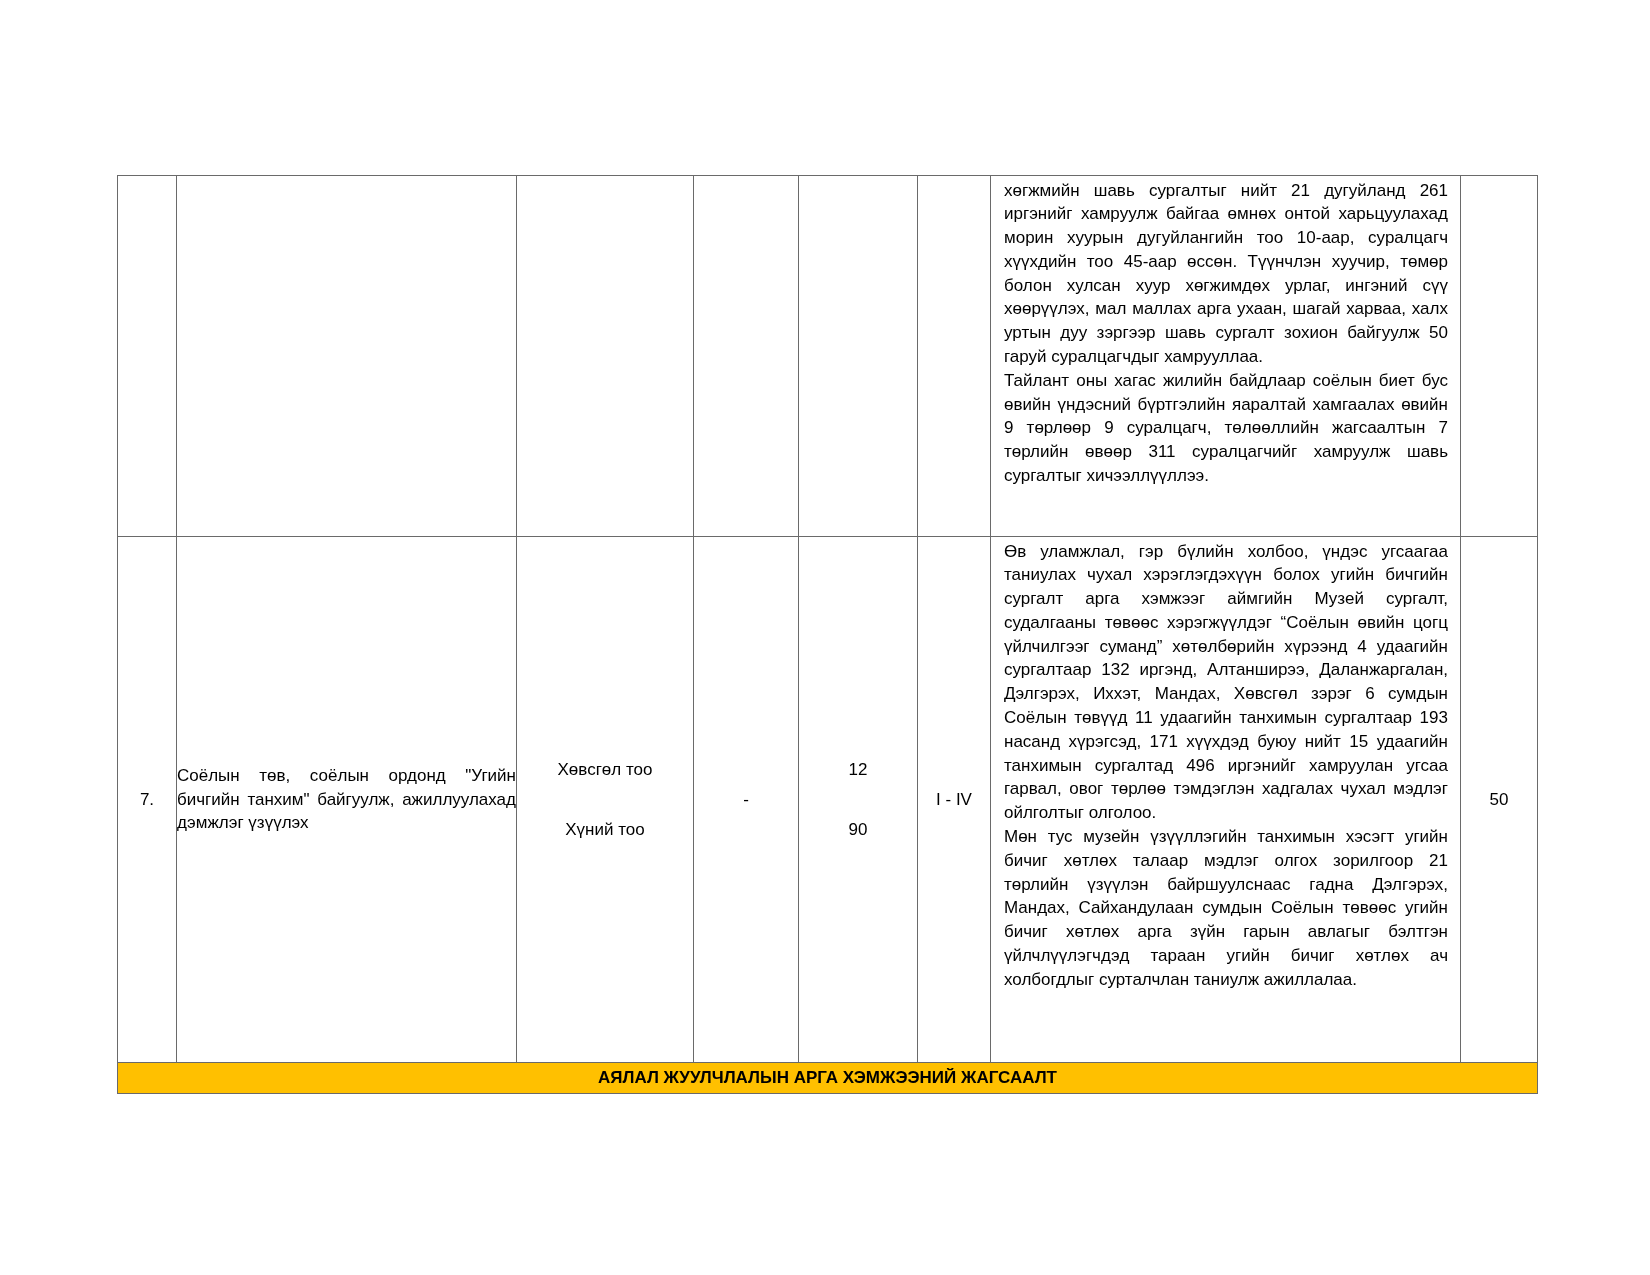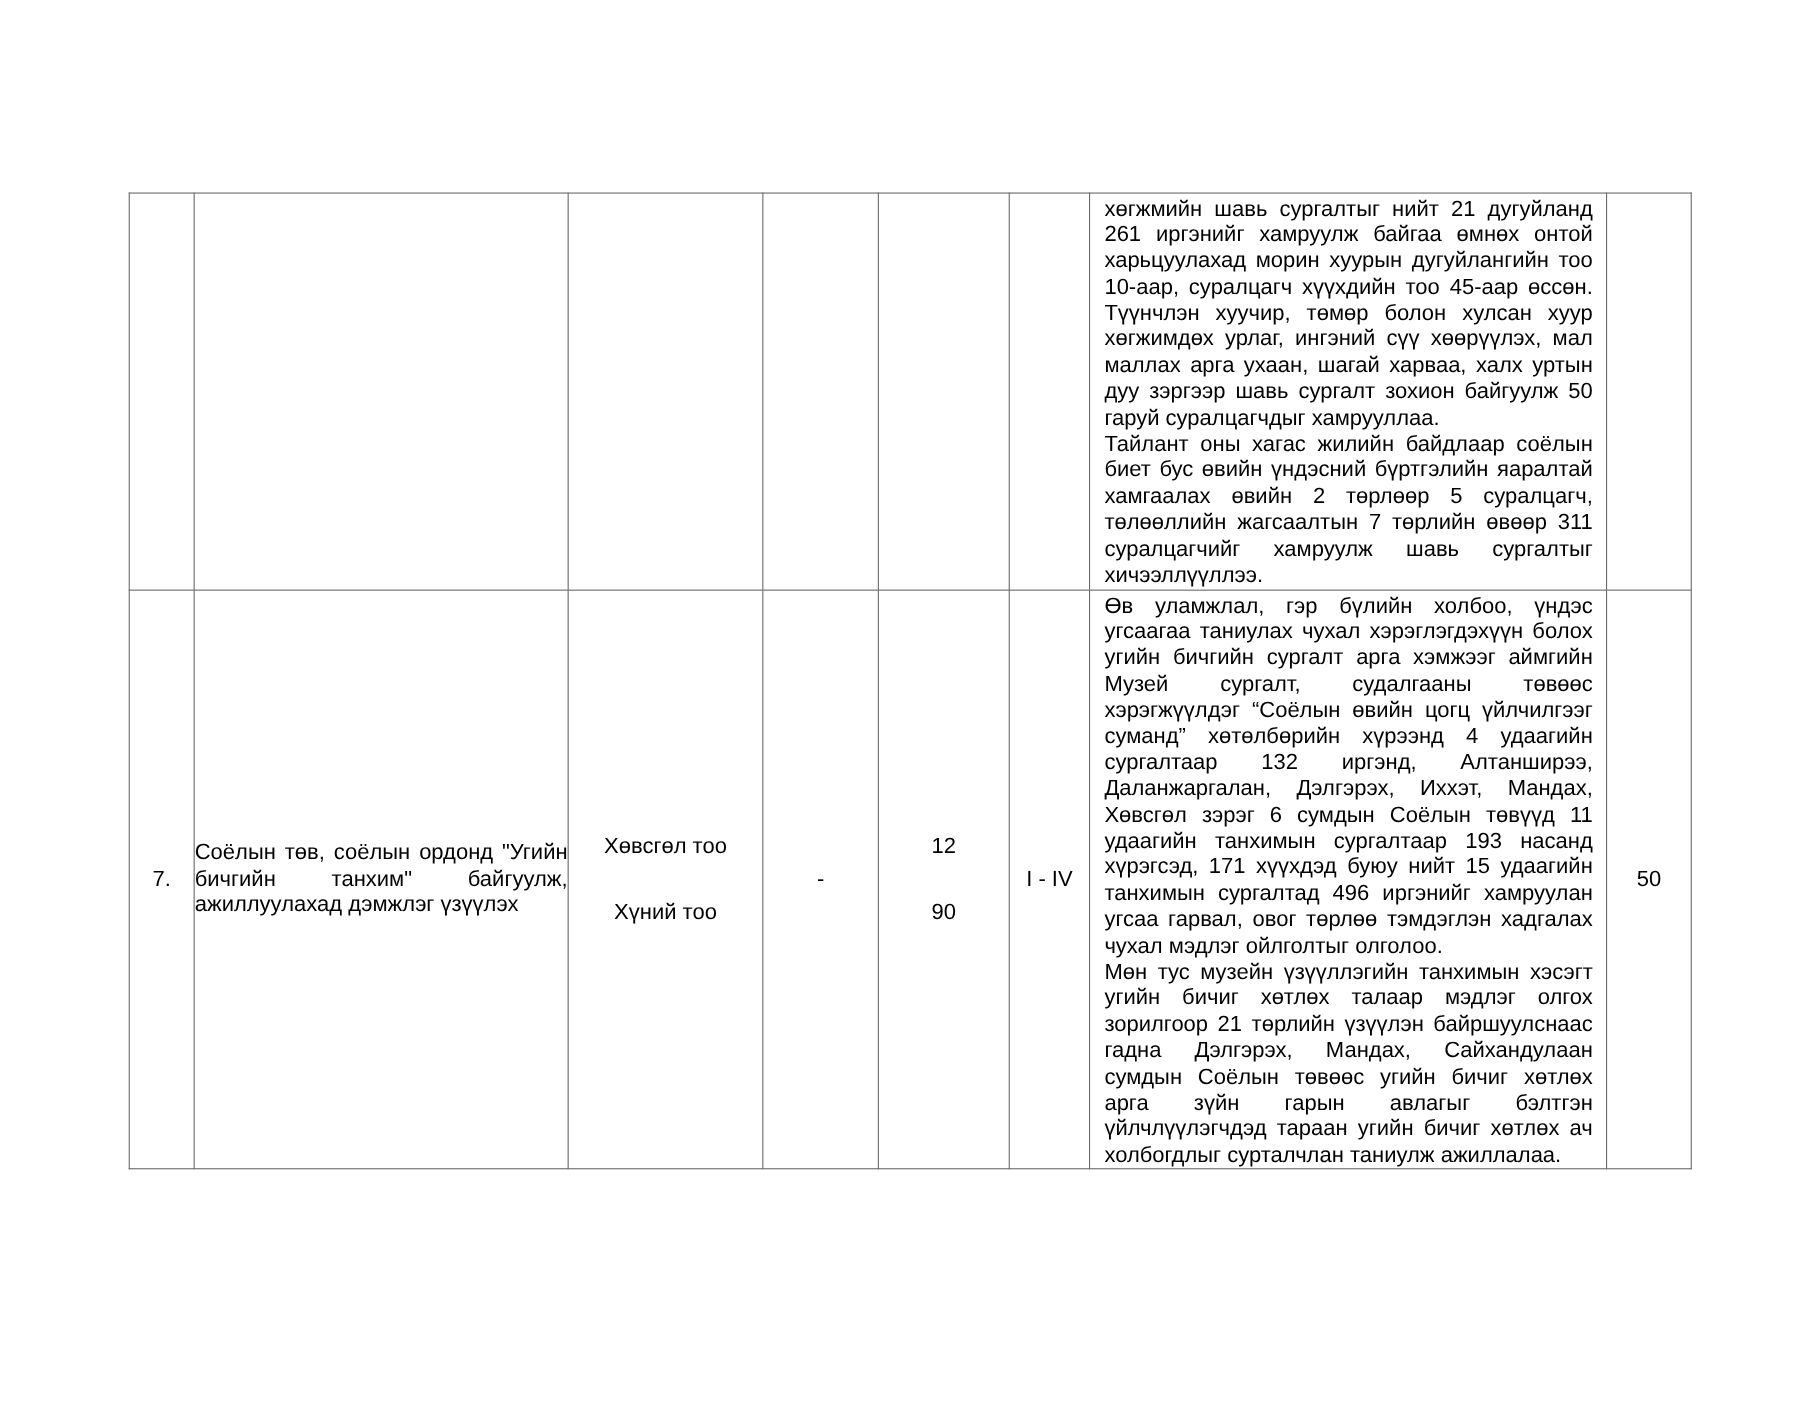--- a/index.html
+++ b/index.html
@@ -21,21 +21,21 @@
     left: 117px;
     top: 175px;
     width: 1420px;
     border-collapse: collapse;
     table-layout: fixed;
   }
   table.report td {
     border: 1px solid var(--grid-border, #6a6a6a);
     padding: 0;
     vertical-align: middle;
-    font-size: 20px;
+    font-size: 17px;
     line-height: 23.8px;
     overflow: hidden;
   }
   tr.row-prev { height: 361px; }
   tr.row-main { height: 526px; }
 
   td.narrative-cell { vertical-align: top; }
   .clip {
     overflow: hidden;
     padding: 2px 12px 0 13px;
@@ -84,21 +84,21 @@
         <tr class="row-prev">
       <td class="num-cell"></td>
       <td class="desc-cell"></td>
       <td class="center-cell"></td>
       <td class="center-cell"></td>
       <td class="center-cell"></td>
       <td class="center-cell"></td>
       <td class="narrative-cell">
         <div class="clip clip-prev">
           <p>хөгжмийн шавь сургалтыг нийт 21 дугуйланд 261 иргэнийг хамруулж байгаа өмнөх онтой харьцуулахад морин хуурын дугуйлангийн тоо 10-аар, суралцагч хүүхдийн тоо 45-аар өссөн. Түүнчлэн хуучир, төмөр болон хулсан хуур хөгжимдөх урлаг, ингэний сүү хөөрүүлэх, мал маллах арга ухаан, шагай харваа, халх уртын дуу зэргээр шавь сургалт зохион байгуулж 50 гаруй суралцагчдыг хамрууллаа.</p>
-          <p>Тайлант оны хагас жилийн байдлаар соёлын биет бус өвийн үндэсний бүртгэлийн яаралтай хамгаалах өвийн 2 төрлөөр 5 суралцагч, төлөөллийн жагсаалтын 7 төрлийн өвөөр 311 суралцагчийг хамруулж шавь сургалтыг хичээллүүллээ.</p>
+          <p>Тайлант оны хагас жилийн байдлаар соёлын биет бус өвийн үндэсний бүртгэлийн яаралтай хамгаалах өвийн 9 төрлөөр 9 суралцагч, төлөөллийн жагсаалтын 7 төрлийн өвөөр 311 суралцагчийг хамруулж шавь сургалтыг хичээллүүллээ.</p>
         </div>
       </td>
       <td class="center-cell"></td>
     </tr>
 
     <tr class="row-main">
       <td class="num-cell">7.</td>
       <td class="desc-cell">Соёлын төв, соёлын ордонд "Угийн бичгийн танхим" байгуулж, ажиллуулахад дэмжлэг үзүүлэх</td>
       <td class="center-cell">
         <div>Хөвсгөл тоо</div>
@@ -112,15 +112,18 @@
       <td class="center-cell">I - IV</td>
       <td class="narrative-cell">
         <div class="clip clip-main">
           <p>Өв уламжлал, гэр бүлийн холбоо, үндэс угсаагаа таниулах чухал хэрэглэгдэхүүн болох угийн бичгийн сургалт арга хэмжээг аймгийн Музей сургалт, судалгааны төвөөс хэрэгжүүлдэг “Соёлын өвийн цогц үйлчилгээг суманд” хөтөлбөрийн хүрээнд 4 удаагийн сургалтаар 132 иргэнд, Алтанширээ, Даланжаргалан, Дэлгэрэх, Иххэт, Мандах, Хөвсгөл зэрэг 6 сумдын Соёлын төвүүд 11 удаагийн танхимын сургалтаар 193 насанд хүрэгсэд, 171 хүүхдэд буюу нийт 15 удаагийн танхимын сургалтад 496 иргэнийг хамруулан угсаа гарвал, овог төрлөө тэмдэглэн хадгалах чухал мэдлэг ойлголтыг олголоо.</p>
           <p>Мөн тус музейн үзүүллэгийн танхимын хэсэгт угийн бичиг хөтлөх талаар мэдлэг олгох зорилгоор 21 төрлийн үзүүлэн байршуулснаас гадна Дэлгэрэх, Мандах, Сайхандулаан сумдын Соёлын төвөөс угийн бичиг хөтлөх арга зүйн гарын авлагыг бэлтгэн үйлчлүүлэгчдэд тараан угийн бичиг хөтлөх ач холбогдлыг сурталчлан таниулж ажиллалаа.</p>
         </div>
       </td>
       <td class="center-cell">50</td>
     </tr>
 
+    <tr>
+      <td class="section-cell section-main" colspan="8">АЯЛАЛ ЖУУЛЧЛАЛЫН АРГА ХЭМЖЭЭНИЙ ЖАГСААЛТ</td>
+    </tr>
   </tbody>
     </table>
 </div>
 
 </body></html>

